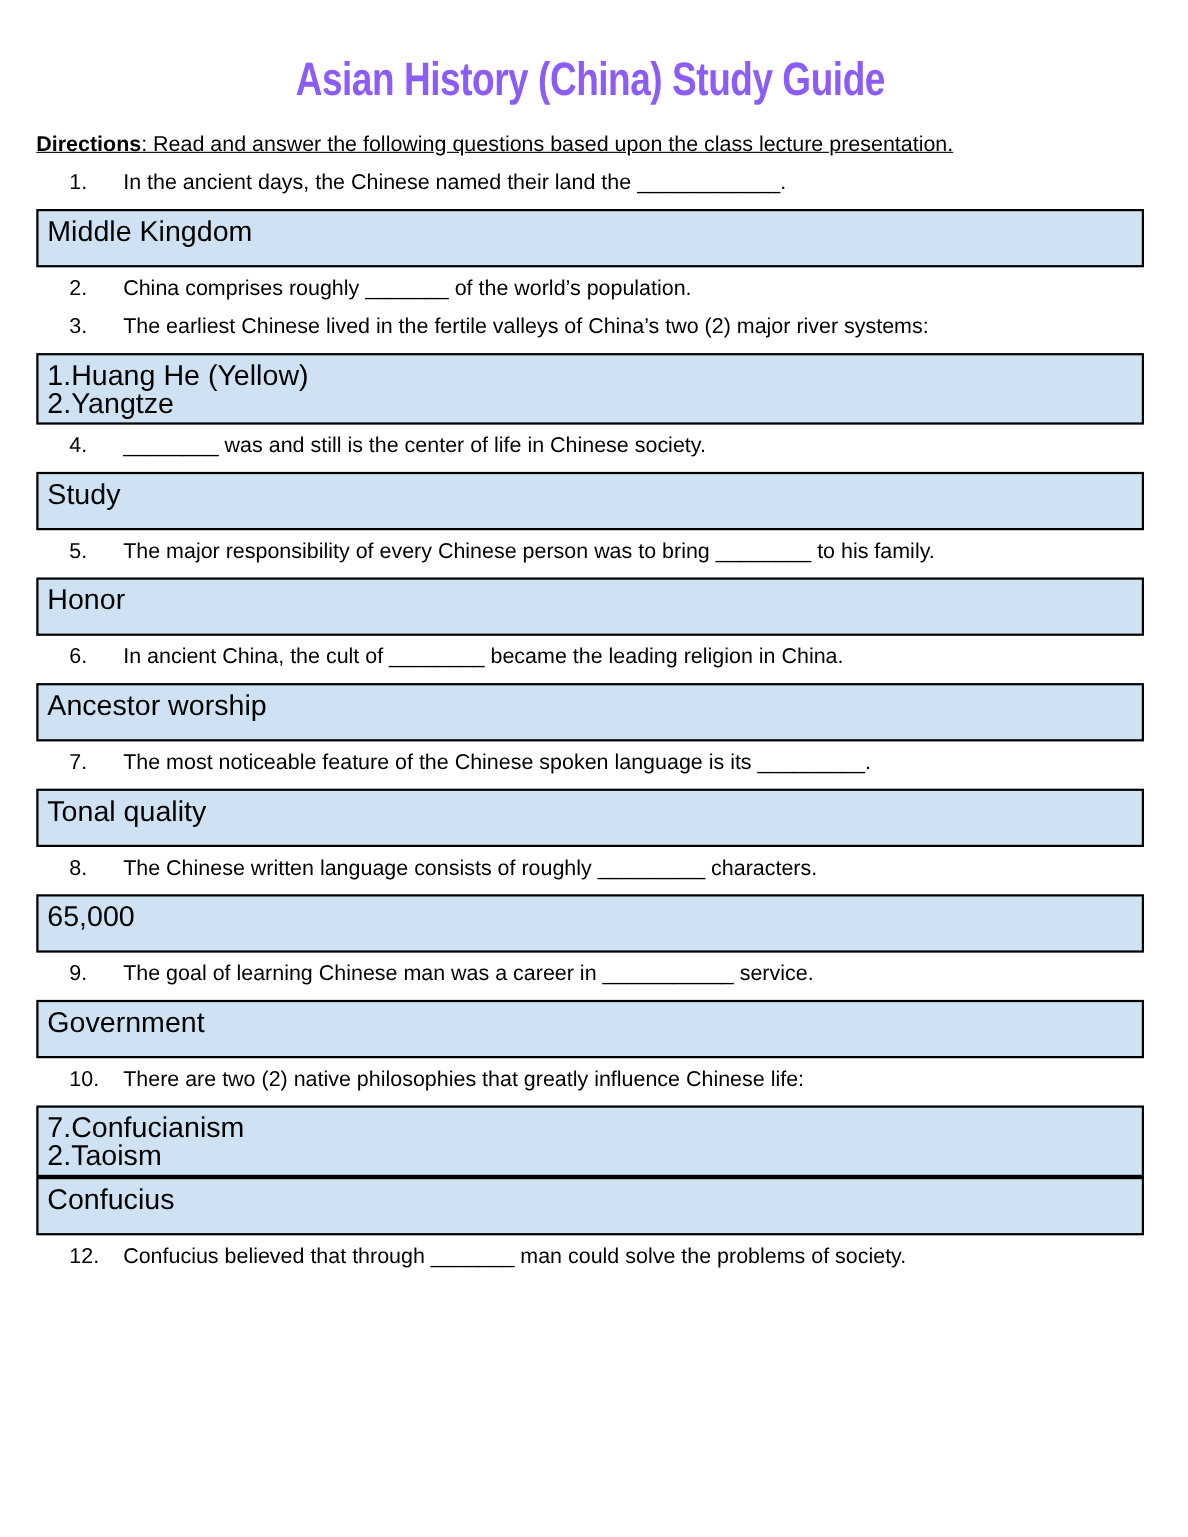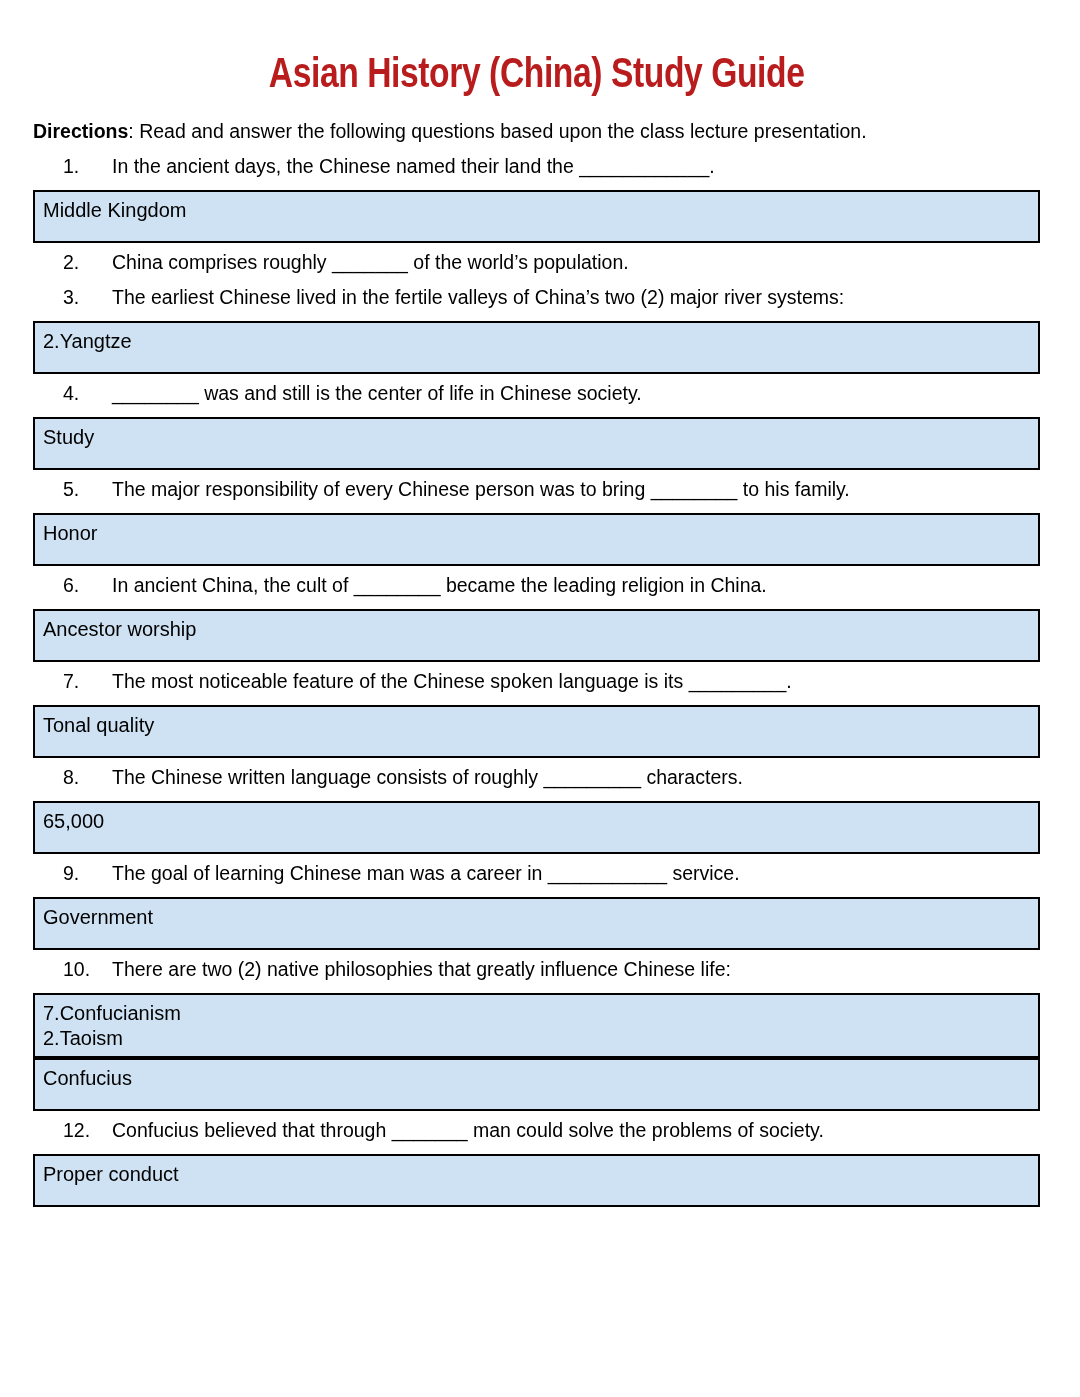--- a/index.html
+++ b/index.html
@@ -15,34 +15,35 @@
     width: 1080px;
     height: 1397px;
     background: #ffffff;
     padding: 50px 40px 0 33px;
   }
   .doc-title {
     text-align: center;
     font-size: 41px;
     line-height: 44px;
     font-weight: bold;
-    color: #b91c1c;
+    color: #8b5cf6;
     letter-spacing: -0.5px;
     margin-bottom: 26px;
   }
   .doc-title .title-inner {
     display: inline-block;
     transform: scale(0.82, 1.04);
     transform-origin: center center;
     white-space: nowrap;
   }
   .directions {
     font-size: 19.5px;
     line-height: 23px;
     margin-bottom: 12px;
+    text-decoration: underline;
   }
   .directions b { font-weight: bold; }
   .question-line {
     display: flex;
     align-items: baseline;
     padding-left: 30px;
     font-size: 19.5px;
     line-height: 23px;
     margin: 8px 0 12px 0;
   }
@@ -52,21 +53,21 @@
   }
   .q-text {
     flex: 1 1 auto;
     margin-left: 17px;
   }
   .answer-box {
     background: #cfe2f3;
     border: 2px solid #000000;
     min-height: 53px;
     padding: 6px 24px 5px 8px;
-    font-size: 20px;
+    font-size: 26px;
     line-height: 25px;
     margin-right: 0;
   }
   .answer-line { white-space: pre-wrap; }
 </style>
 </head>
 <body>
 
 <div class="page">
 
@@ -91,20 +92,21 @@
         <span class="q-text">China comprises roughly _______ of the world’s population.</span>
       </div>
     </div>
 
     <div class="qa-item">
       <div class="question-line">
         <span class="q-num">3.</span>
         <span class="q-text">The earliest Chinese lived in the fertile valleys of China’s two (2) major river systems:</span>
       </div>
       <div class="answer-box">
+    <div class="answer-line">1.Huang He (Yellow)</div>
 
     <div class="answer-line">2.Yangtze</div>
   </div>
     </div>
 
     <div class="qa-item">
       <div class="question-line">
         <span class="q-num">4.</span>
         <span class="q-text">________ was and still is the center of life in Chinese society.</span>
       </div>
@@ -179,20 +181,17 @@
       <div class="answer-box">
     <div class="answer-line">Confucius</div>
   </div>
     </div>
 
     <div class="qa-item">
       <div class="question-line">
         <span class="q-num">12.</span>
         <span class="q-text">Confucius believed that through _______ man could solve the problems of society.</span>
       </div>
-      <div class="answer-box">
-    <div class="answer-line">Proper conduct</div>
-  </div>
     </div>
 
   </div>
 
 </div>
 
 </body></html>

